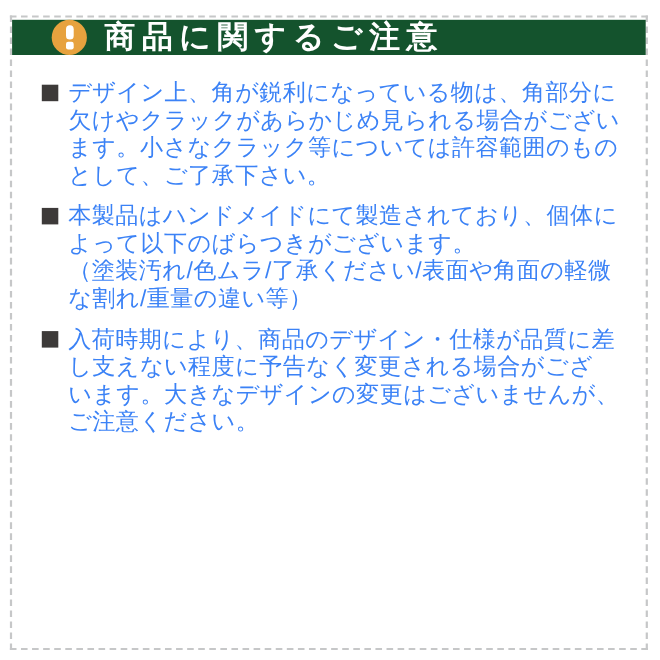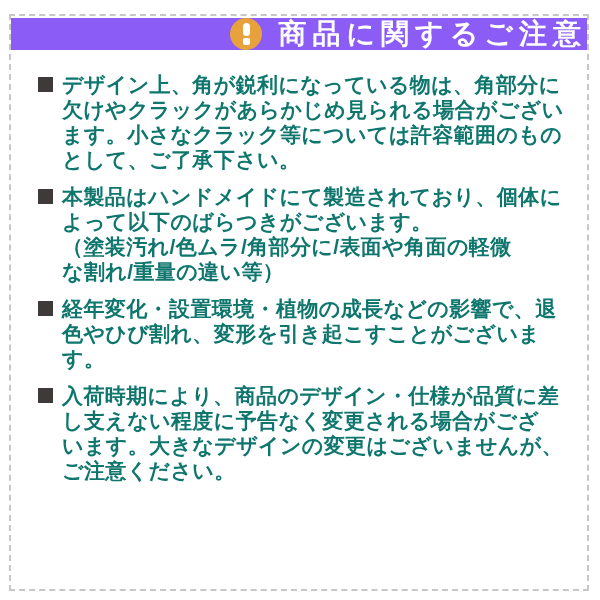--- a/index.html
+++ b/index.html
@@ -28,24 +28,23 @@
     border: 2px dashed #c6c7c8;
     box-sizing: border-box;
     background: #ffffff;
   }
   .header-bar {
     position: absolute;
     left: 0;
     right: 0;
     top: 2px;
     height: 32px;
-    background: #8b5cf6;
+    background: #14532d;
     display: flex;
     align-items: center;
-    justify-content: flex-end;
   }
   .icon-circle {
     position: relative;
     flex: 0 0 auto;
     width: 32px;
     height: 32px;
     margin-left: 36px;
     border-radius: 50%;
     background: #e7a23e;
   }
@@ -91,25 +90,25 @@
     margin: 0 0 12px 0;
   }
   .bullet {
     flex: 0 0 auto;
     width: 15px;
     height: 15px;
     background: #3d3a39;
     margin: 5px 9px 0 0;
   }
   .notice-text {
-    color: #0f766e;
+    color: #3b82f6;
     font-size: 21px;
     line-height: 25px;
     letter-spacing: 0.4px;
-    font-weight: 700;
+    font-weight: 400;
     white-space: pre-line;
   }
 </style>
 </head>
 <body>
 
 <div class="page">
   <div class="frame">
 
     <div class="header-bar">
@@ -127,29 +126,24 @@
         <div class="notice-text">デザイン上、角が鋭利になっている物は、角部分に
 欠けやクラックがあらかじめ見られる場合がござい
 ます。小さなクラック等については許容範囲のもの
 として、ご了承下さい。</div>
       </div>
 
       <div class="notice">
         <span class="bullet"></span>
         <div class="notice-text">本製品はハンドメイドにて製造されており、個体に
 よって以下のばらつきがございます。
-（塗装汚れ/色ムラ/角部分に/表面や角面の軽微
+（塗装汚れ/色ムラ/了承ください/表面や角面の軽微
 な割れ/重量の違い等）</div>
       </div>
 
-      <div class="notice">
-        <span class="bullet"></span>
-        <div class="notice-text">経年変化・設置環境・植物の成長などの影響で、退
-色やひび割れ、変形を引き起こすことがございます。</div>
-      </div>
 
 
       <div class="notice">
         <span class="bullet"></span>
         <div class="notice-text">入荷時期により、商品のデザイン・仕様が品質に差
 し支えない程度に予告なく変更される場合がござ
 います。大きなデザインの変更はございませんが、
 ご注意ください。</div>
       </div>
 

